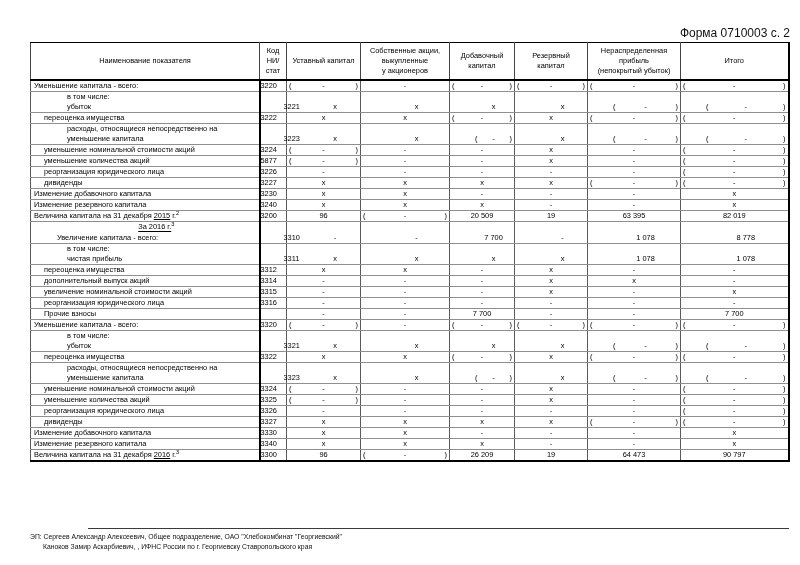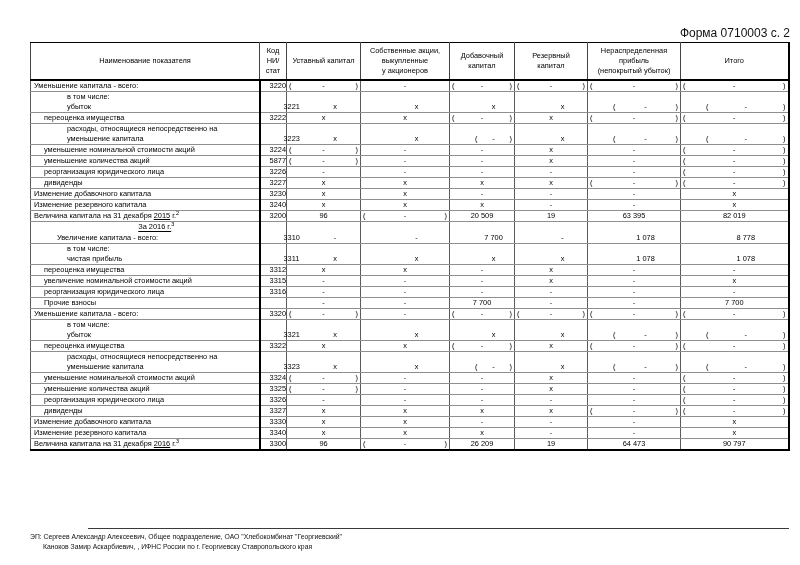--- a/index.html
+++ b/index.html
@@ -22,21 +22,21 @@
     vertical-align:middle;color:#000;
   }
   thead th{
     text-align:center;white-space:pre-line;height:34px;padding:1px 2px;
     border-bottom:2.5px solid #000;border-top:1px solid #000;
     border-left:1px solid #444;border-right:1px solid #444;
   }
   td.name{text-align:left;border-right:2.5px solid #000;}
   td.name .ind0{padding-left:3px;}
   td.name .ind1{padding-left:13px;}
-  td.code{text-align:right;}
+  td.code{text-align:left;}
   td.val{text-align:center;}
   tr.dbl td{vertical-align:bottom;padding-left:23px;}
   .paren{display:flex;justify-content:space-between;padding:0 2px;}
   .paren span{display:block;}
   .pre-center{text-align:center;}
   .u{text-decoration:underline;}
   sup{font-size:5.5px;line-height:4px;}
   .sig-line{
     position:absolute;left:88px;top:528px;width:701px;border-top:1px solid #3a3a3a;height:0;
   }
@@ -375,20 +375,32 @@
         <td class="code">3312</td>
         <td class="val">x</td>
         <td class="val">x</td>
         <td class="val">-</td>
         <td class="val">x</td>
         <td class="val">-</td>
         <td class="val">-</td>
       </tr>
       <tr>
         <td class="name">
+          <div class="ind1">дополнительный выпуск акций</div>
+        </td>
+        <td class="code">3314</td>
+        <td class="val">-</td>
+        <td class="val">-</td>
+        <td class="val">-</td>
+        <td class="val">x</td>
+        <td class="val">x</td>
+        <td class="val">-</td>
+      </tr>
+      <tr>
+        <td class="name">
           <div class="ind1">увеличение номинальной стоимости акций</div>
         </td>
         <td class="code">3315</td>
         <td class="val">-</td>
         <td class="val">-</td>
         <td class="val">-</td>
         <td class="val">x</td>
         <td class="val">-</td>
         <td class="val">x</td>
       </tr>

